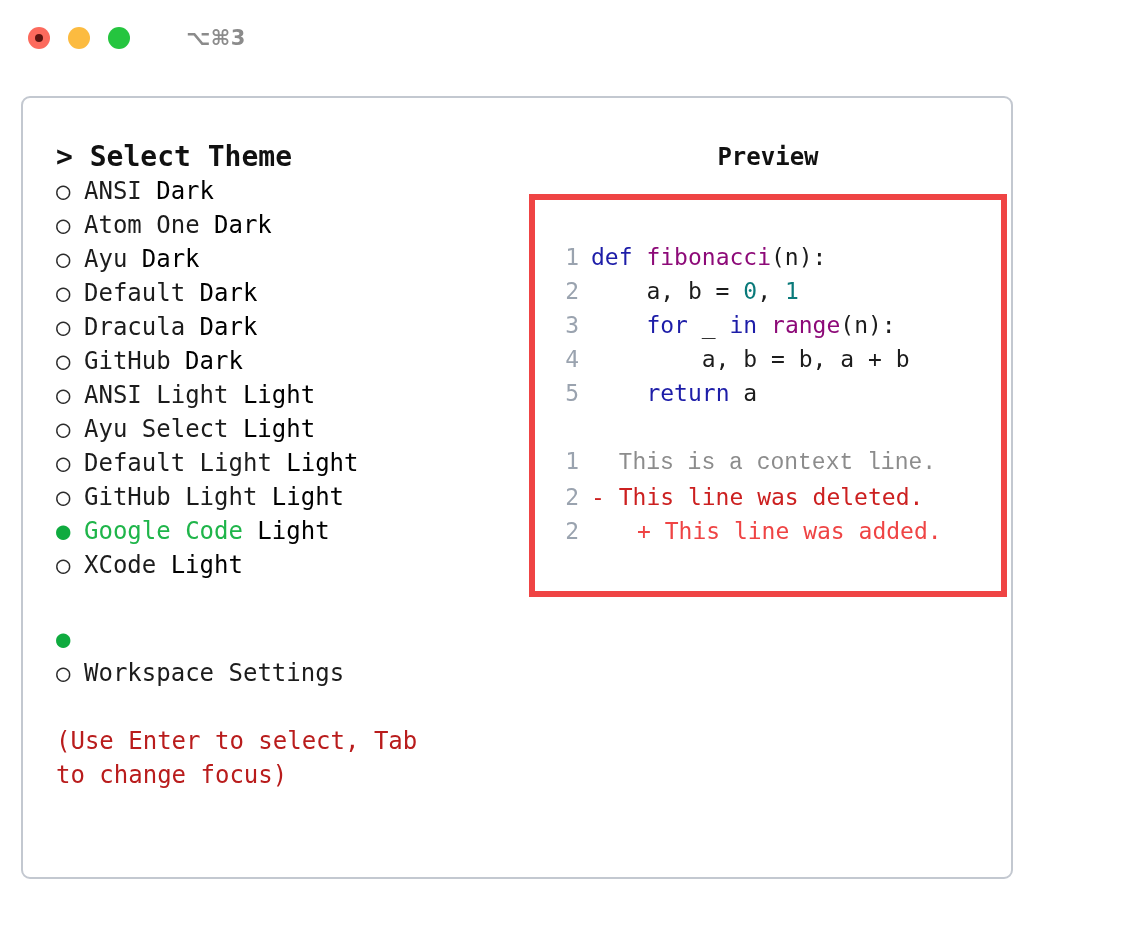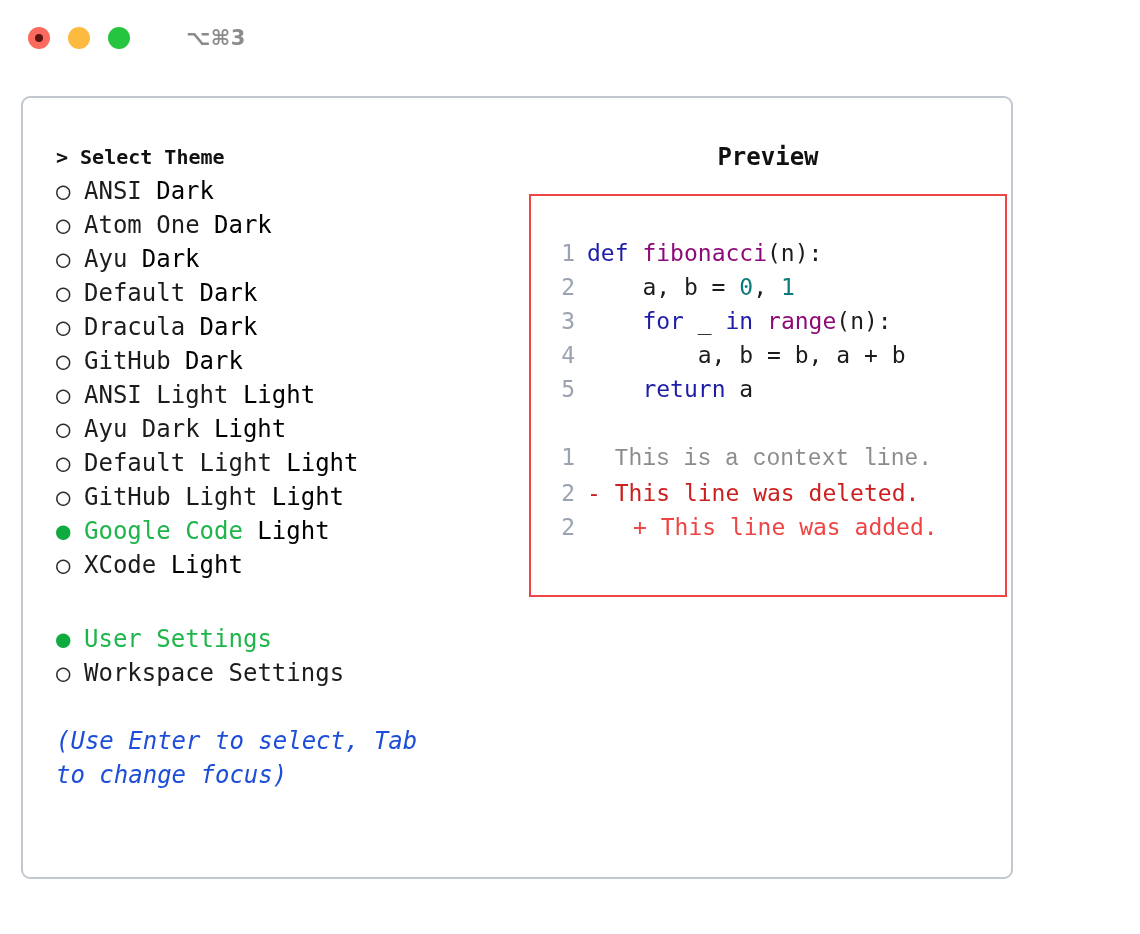--- a/index.html
+++ b/index.html
@@ -96,21 +96,21 @@
 
   
   .left-col {
     width: 470px;
     flex: 0 0 470px;
     padding-left: 17px;
     box-sizing: border-box;
   }
 
   .section-header {
-    font-size: 20px;
+    font-size: 28px;
     line-height: 34px;
     color: #111111;
     font-weight: 700;
     white-space: pre;
   }
   .section-header.plain {
     font-weight: 400;
     padding-left: 28px;
     color: #1c1c1c;
   }
@@ -137,23 +137,22 @@
     color: #000000;
     padding-left: 0.6em;
   }
 
   .spacer-lg { height: 40px; }
   .spacer-md { height: 34px; }
 
   .hint {
     font-size: 24px;
     line-height: 34px;
-    color: #1d4ed8;
+    color: #b91c1c;
     max-width: 400px;
-    font-style: italic;
   }
 
   
   .right-col {
     flex: 1 1 auto;
     padding-left: 20px;
     box-sizing: border-box;
   }
 
   .preview-title {
@@ -163,21 +162,21 @@
     color: #111111;
     margin-bottom: 20px;
     white-space: pre;
     text-align: center;
   }
 
   .preview-box {
     width: 478px;
     height: 403px;
     box-sizing: border-box;
-    border: 2px solid #ef4444;
+    border: 6px solid #ef4444;
     background: #ffffff;
     padding: 40px 0 0 18px;
   }
 
   .code-line {
     font-size: 23px;
     line-height: 34px;
     white-space: pre;
     color: #1c1c1c;
   }
@@ -221,32 +220,32 @@
         <div class="section-header">&gt; Select Theme</div>
 
         <div id="theme-list">
             <div class="option-row"><span class="marker">○</span><span class="opt-label">ANSI</span><span class="opt-tag">Dark</span></div>
             <div class="option-row"><span class="marker">○</span><span class="opt-label">Atom One</span><span class="opt-tag">Dark</span></div>
             <div class="option-row"><span class="marker">○</span><span class="opt-label">Ayu</span><span class="opt-tag">Dark</span></div>
             <div class="option-row"><span class="marker">○</span><span class="opt-label">Default</span><span class="opt-tag">Dark</span></div>
             <div class="option-row"><span class="marker">○</span><span class="opt-label">Dracula</span><span class="opt-tag">Dark</span></div>
             <div class="option-row"><span class="marker">○</span><span class="opt-label">GitHub</span><span class="opt-tag">Dark</span></div>
             <div class="option-row"><span class="marker">○</span><span class="opt-label">ANSI Light</span><span class="opt-tag">Light</span></div>
-            <div class="option-row"><span class="marker">○</span><span class="opt-label">Ayu Dark</span><span class="opt-tag">Light</span></div>
+            <div class="option-row"><span class="marker">○</span><span class="opt-label">Ayu Select</span><span class="opt-tag">Light</span></div>
             <div class="option-row"><span class="marker">○</span><span class="opt-label">Default Light</span><span class="opt-tag">Light</span></div>
             <div class="option-row"><span class="marker">○</span><span class="opt-label">GitHub Light</span><span class="opt-tag">Light</span></div>
             <div class="option-row selected"><span class="marker">●</span><span class="opt-label">Google Code</span><span class="opt-tag">Light</span></div>
             <div class="option-row"><span class="marker">○</span><span class="opt-label">XCode</span><span class="opt-tag">Light</span></div>
           </div>
 
         <div class="spacer-lg"></div>
 
 
         <div id="apply-list">
-            <div class="option-row selected"><span class="marker">●</span><span class="opt-label">User Settings</span></div>
+            <div class="option-row selected"><span class="marker">●</span></div>
             <div class="option-row"><span class="marker">○</span><span class="opt-label">Workspace Settings</span></div>
           </div>
 
         <div class="spacer-md"></div>
 
         <div class="hint">(Use Enter to select, Tab to change focus)</div>
       </div>
 
       <div class="right-col">
         <div class="preview-title">Preview</div>

